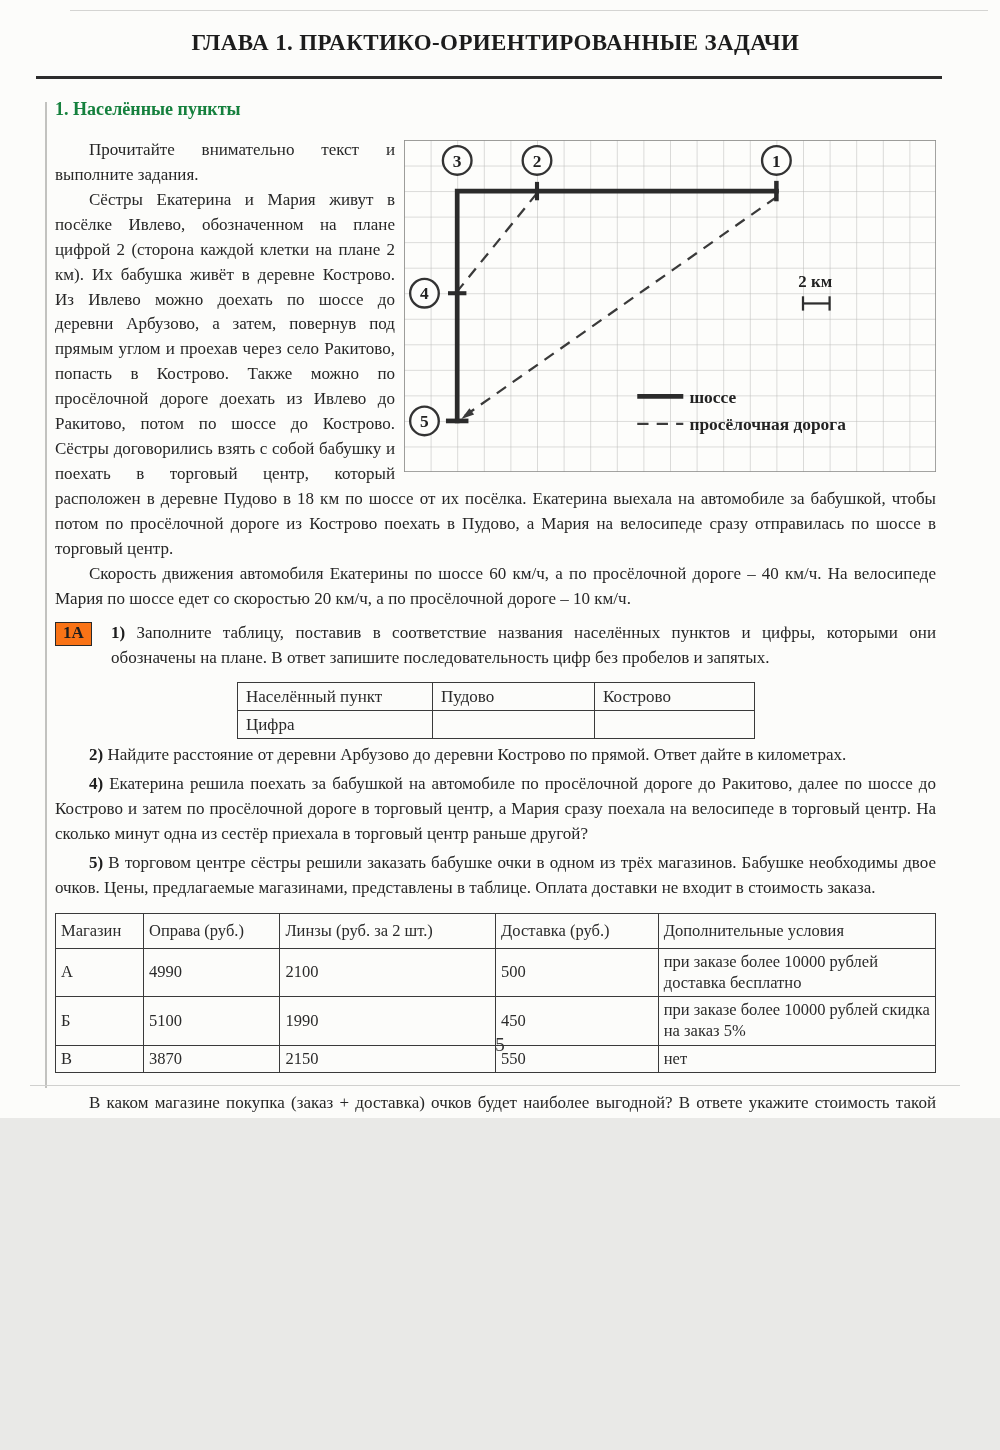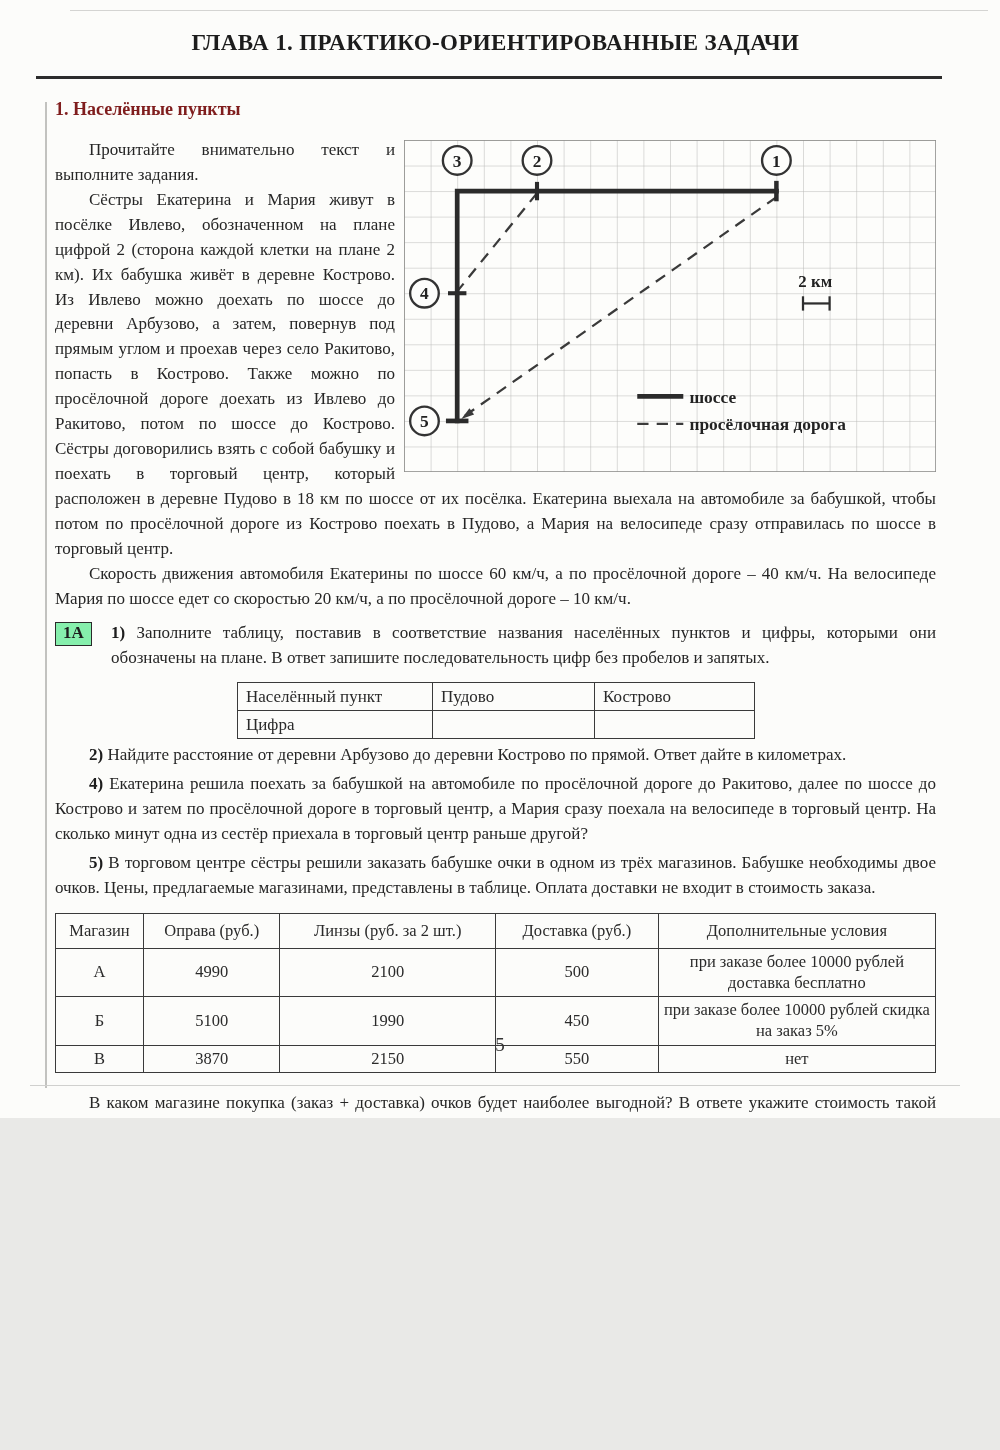--- a/index.html
+++ b/index.html
@@ -21,21 +21,21 @@
 
   h1.chapter{
     margin:30px 0 0;
     text-align:center;
     font-size:23px;
     font-weight:bold;
     letter-spacing:.4px;
     color:#1c1c1c;
   }
   .rule{height:2.6px;background:#2c2c2c;margin:20px -6px 0 -19px;}
-  h2.section{margin:20px 0 0;font-size:18px;font-weight:bold;color:#7f1d1d;}
+  h2.section{margin:20px 0 0;font-size:18px;font-weight:bold;color:#15803d;}
 
   .story{margin-top:18px;}
   p.body{
     margin:0;
     font-size:17px;
     line-height:1.47;
     text-align:justify;
     text-indent:34px;
     hyphens:auto;
   }
@@ -46,21 +46,21 @@
     padding:0;
   }
   figure.mapfig svg{display:block;width:532px;height:332px;}
 
   .task1{position:relative;padding-left:56px;margin-top:9px;}
   .task1 .badge{
     position:absolute;left:0;top:1px;
     border:1.6px solid #2a2a2a;
     padding:0 7px 2px 7px;
     font-weight:bold;font-size:17px;color:#1d1d1d;
-    background:#86efac;
+    background:#f97316;
     font-family:Liberation Serif, serif;
   }
   .task1 p{margin:0;font-size:17px;line-height:1.47;text-align:justify;hyphens:auto;}
   p.task{margin:4px 0 0;font-size:17px;line-height:1.47;text-align:justify;text-indent:34px;hyphens:auto;}
   b.tnum{font-weight:bold;color:#1d1d1d;}
 
   table.match{
     border-collapse:collapse;
     margin:11px 0 4px 182px;
     font-size:17px;color:#2a2a2a;
@@ -77,21 +77,20 @@
 
   table.shops{
     border-collapse:collapse;
     width:100%;
     margin-top:12px;
     font-size:16.5px;color:#2a2a2a;
     table-layout:fixed;
   }
   table.shops td{
     border:1.4px solid #3a3a3a;
-    text-align:center;
     vertical-align:middle;
     padding:3px 5px;
     line-height:1.25;
   }
   table.shops tr.hdr td{height:28px;}
   .pagenum{
     position:absolute;left:0;right:0;bottom:62px;
     text-align:center;font-size:19px;color:#333;
   }
 </style>

